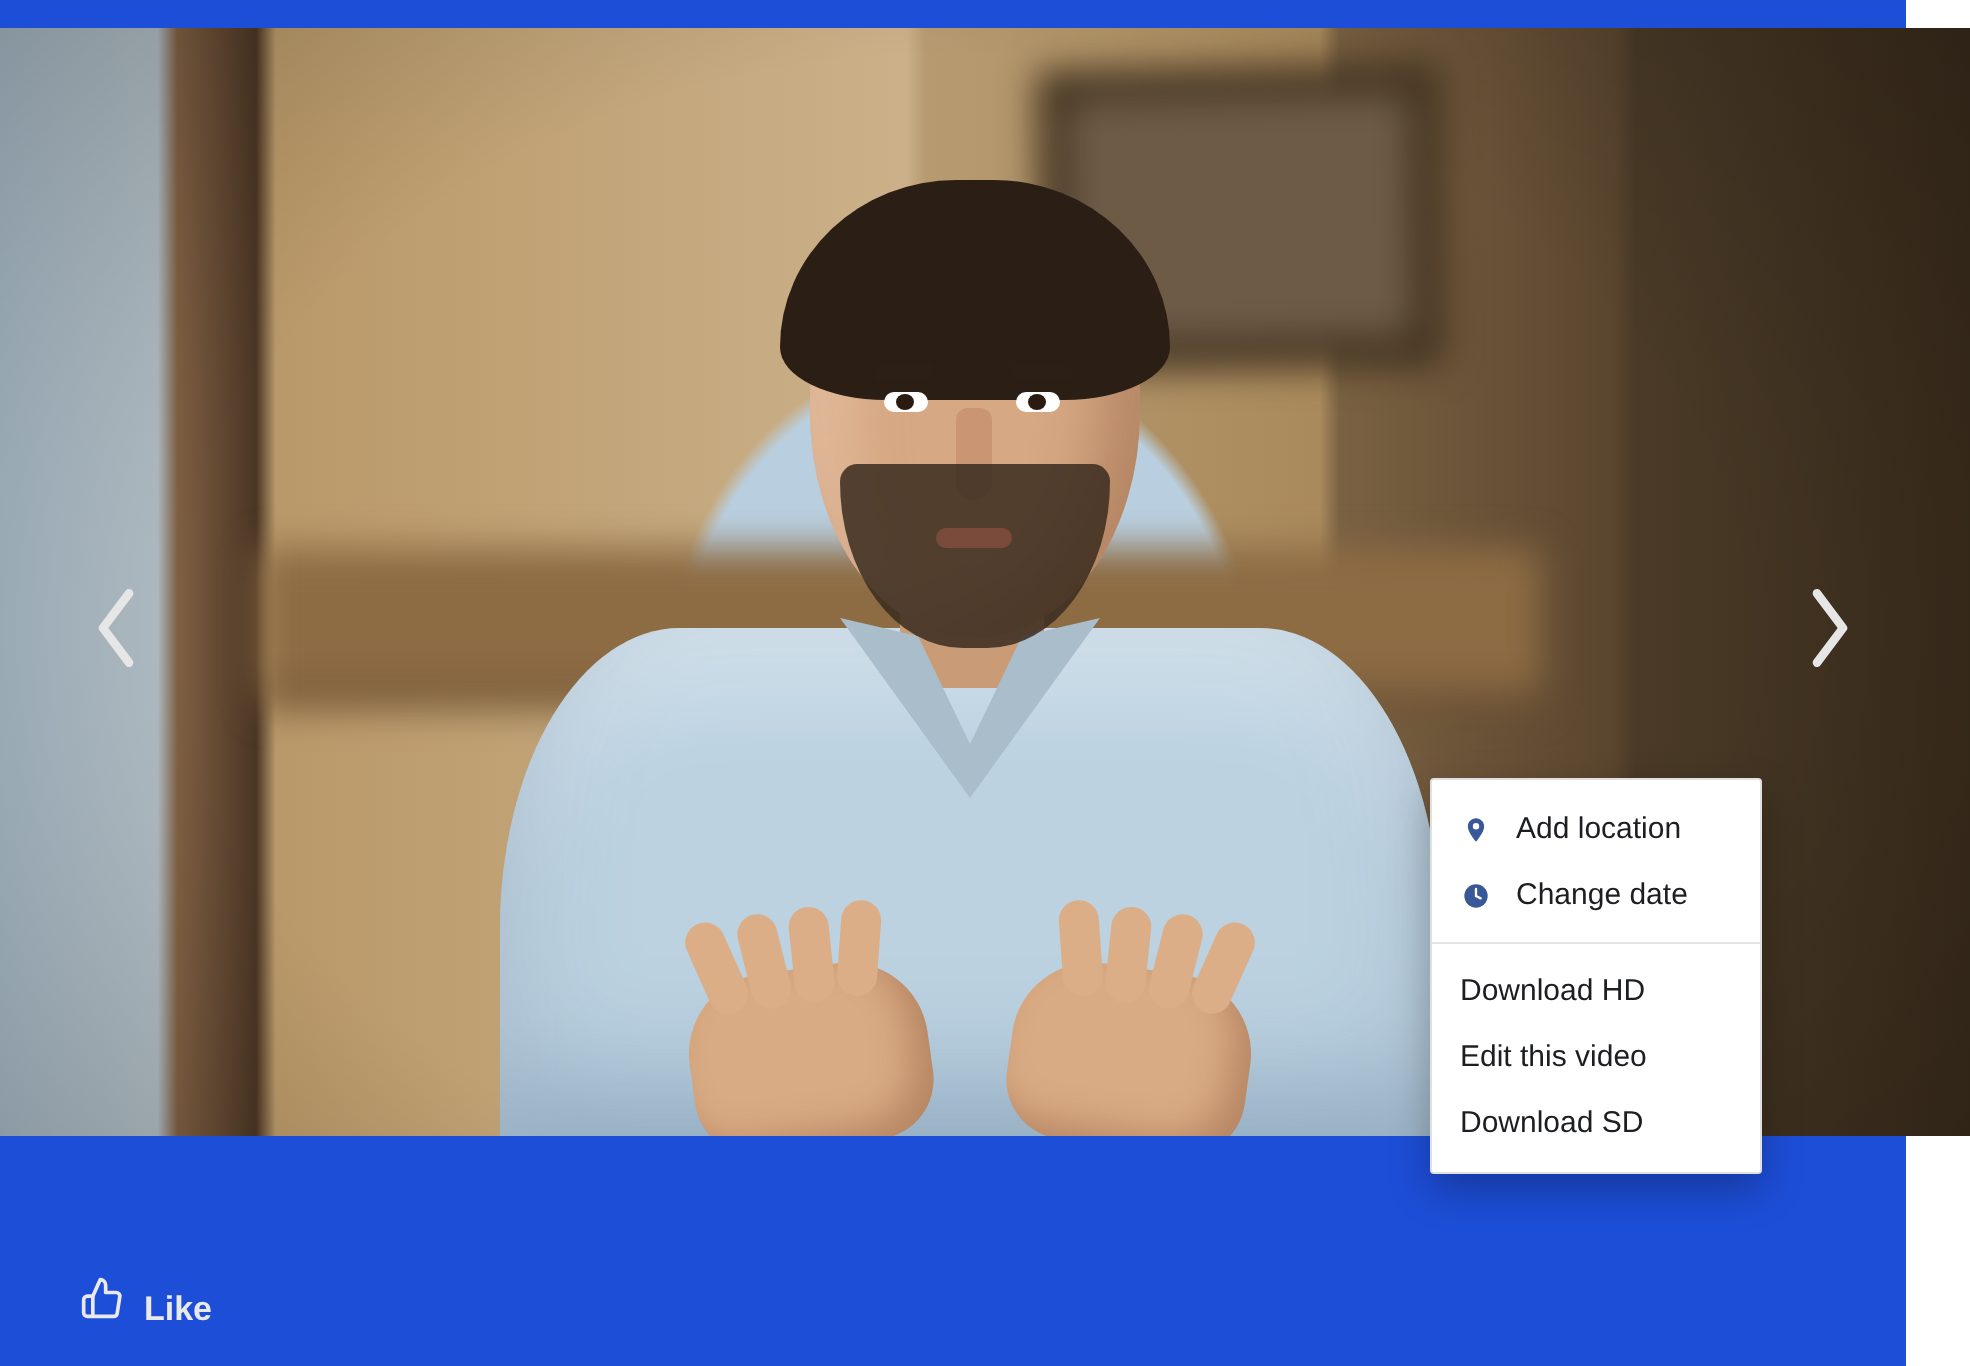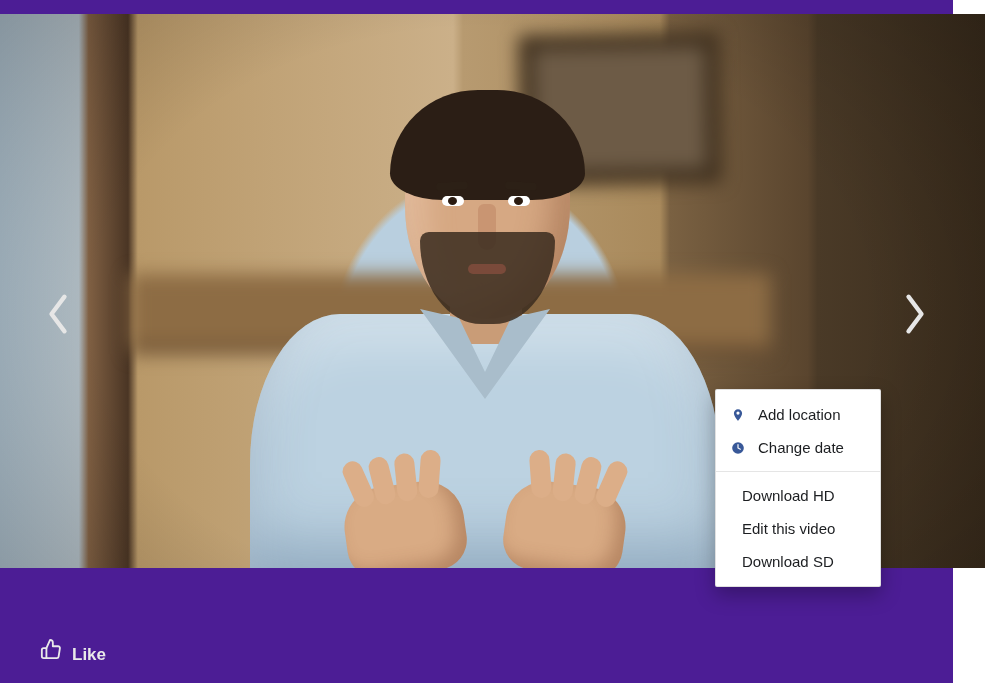--- a/index.html
+++ b/index.html
@@ -1,21 +1,21 @@
 <!DOCTYPE html>
 <html><head>
 <meta charset="utf-8">
 <style>
   * { box-sizing: border-box; margin: 0; padding: 0; }
   html, body { width: 985px; height: 683px; overflow: hidden; font-family: Helvetica, Arial, sans-serif; }
   .viewer {
     position: relative;
     width: 953px;
     height: 683px;
-    background: #4c1d95;
+    background: #1d4ed8;
   }
   
   .video-frame {
     position: absolute;
     left: 0; top: 14px;
     width: 985px; height: 554px;
     overflow: hidden;
     background:
       radial-gradient(ellipse 420px 500px at 480px 340px, #b9cfdf 0%, #b9cfdf 34%, rgba(185,207,223,0) 36%),
       linear-gradient(90deg,
@@ -204,21 +204,21 @@
     display: flex; align-items: center; gap: 12px;
     padding: 8px 14px;
     cursor: pointer;
     white-space: nowrap;
   }
   .menu-item .micon {
     width: 16px; height: 16px; flex: 0 0 16px;
     display: flex; align-items: center; justify-content: center;
     color: #385898;
   }
-  .menu-item.noicon { padding-left: 14px; margin-left: 12px; }
+  .menu-item.noicon { padding-left: 14px; }
   .menu-sep {
     height: 1px; background: #e5e5e5;
     margin: 7px 0;
   }
 </style>
 </head>
 <body>
 
 <div class="viewer">
 

